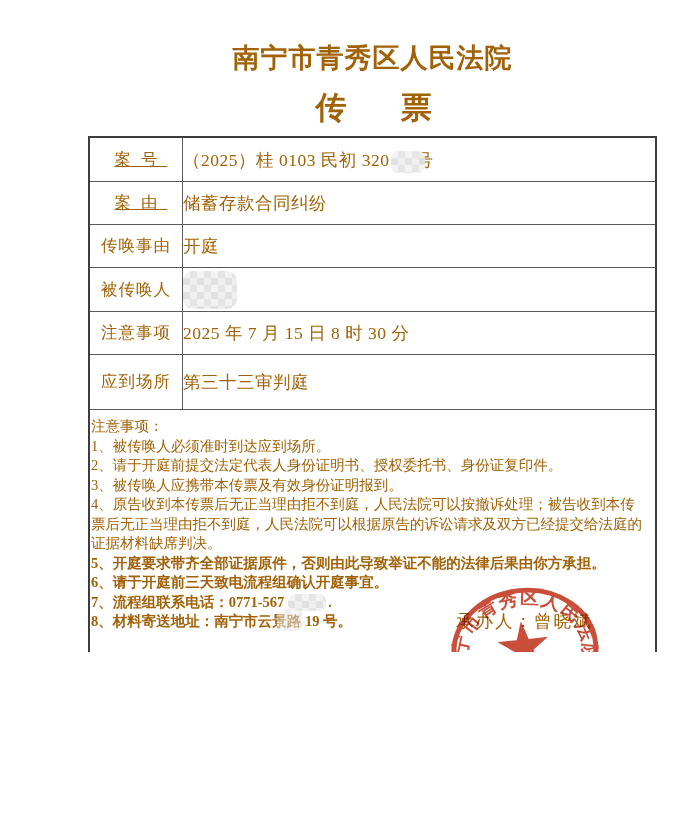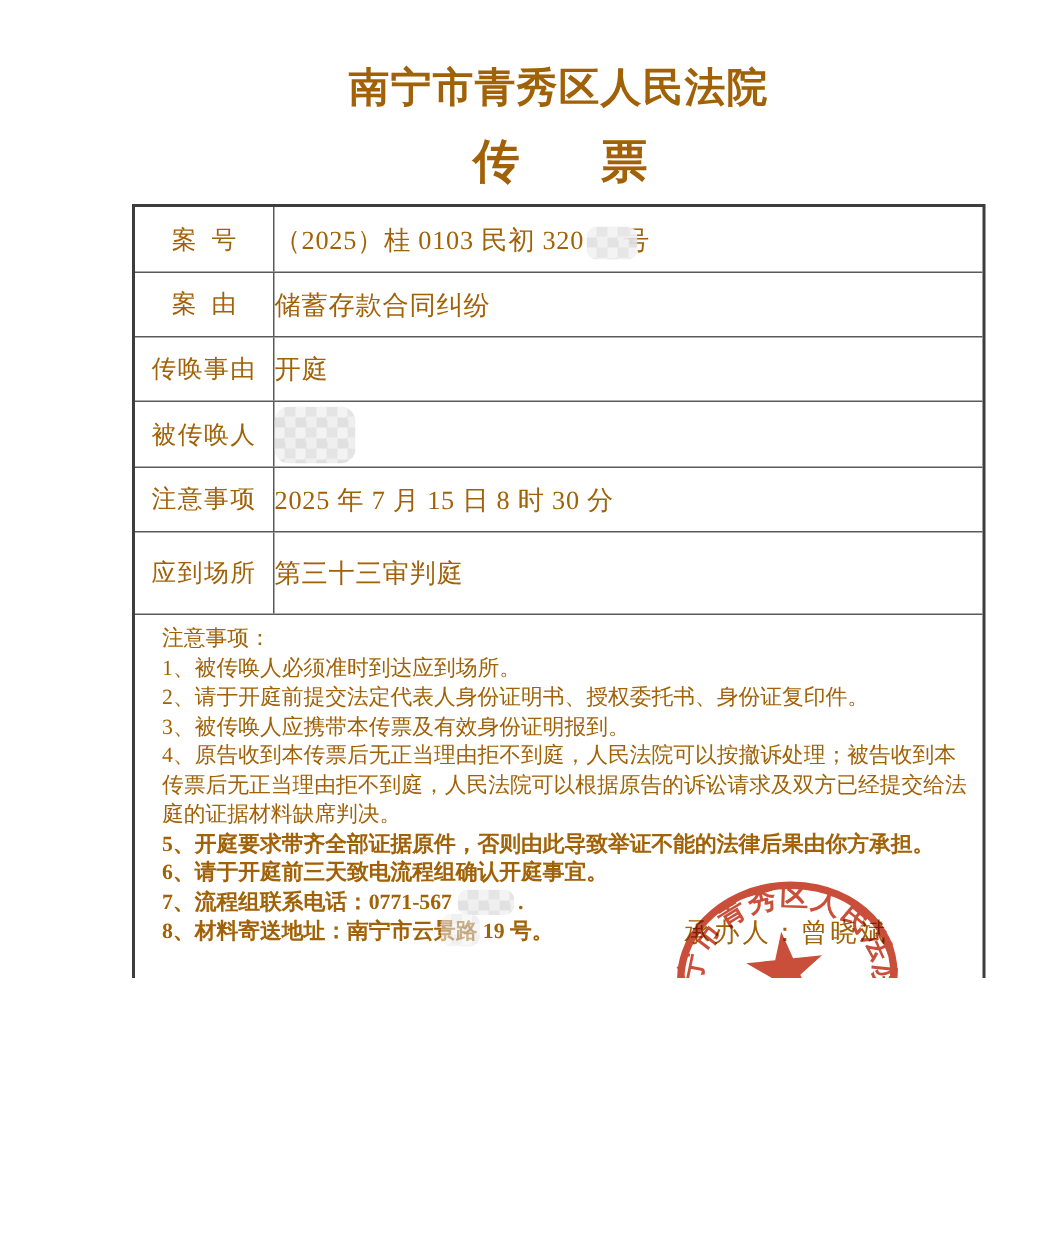--- a/index.html
+++ b/index.html
@@ -19,37 +19,37 @@
   .doc-box{
     position:absolute;left:88px;top:136px;width:569px;box-sizing:border-box;
     border:2px solid #3d3d3d;background:#fff;
   }
   .trow{display:flex;border-bottom:1px solid #5a5a5a;}
   .tlabel{
     width:92px;flex:0 0 92px;border-right:1px solid #5a5a5a;
     display:flex;align-items:center;justify-content:center;
     font-size:16.5px;letter-spacing:1px;
   }
-  .tlabel.sp{letter-spacing:0.6em;text-indent:0.6em;}
+  .tlabel.sp{letter-spacing:0.6em;text-indent:0.6em;text-decoration:underline;}
   .tvalue{
     flex:1;display:flex;align-items:center;justify-content:flex-start;
     font-size:17.5px;letter-spacing:0.5px;
   }
   .h44{height:43px}.h43{height:42px}.h55{height:54px}
   .mosaic{
     background-image:conic-gradient(#e4e4e4 25%,#efefef 0 50%,#e0e0e0 0 75%,#f3f3f3 0);
     background-size:14px 14px;border-radius:7px;display:inline-block;
   }
   .case-redact{width:34px;height:22px;margin:0 -10px -5px 2px;position:relative;z-index:2;vertical-align:-6px;opacity:.92;}
   .name-redact{width:54px;height:38px;border-radius:10px;}
   .phone-redact{width:38px;height:17px;vertical-align:-4px;margin:0 2px 0 4px;opacity:.95;}
   .addr-blur{position:absolute;left:186px;top:-3px;width:26px;height:22px;opacity:.55;}
   .notes{
     position:relative;height:341px;box-sizing:border-box;
-    padding:7px 6px 6px 18px;font-size:14.5px;line-height:19.5px;
+    padding:7px 6px 6px 1px;font-size:14.5px;line-height:19.5px;
   }
   .note{margin:0;position:relative;}
   .note.bold{font-weight:bold;}
   .footer-line{position:absolute;font-size:17.5px;letter-spacing:2px;white-space:nowrap;z-index:3;}
   .handler{left:456px;top:609px;}
   .clerk{left:456px;top:665px;}
   .doc-date{left:452px;top:702px;font-size:16.5px;letter-spacing:1px;position:absolute;white-space:nowrap;z-index:3;}
   .seal{
     position:absolute;left:446px;top:585px;width:158px;height:133px;
     mix-blend-mode:multiply;opacity:.92;transform:rotate(-6deg);z-index:4;pointer-events:none;

